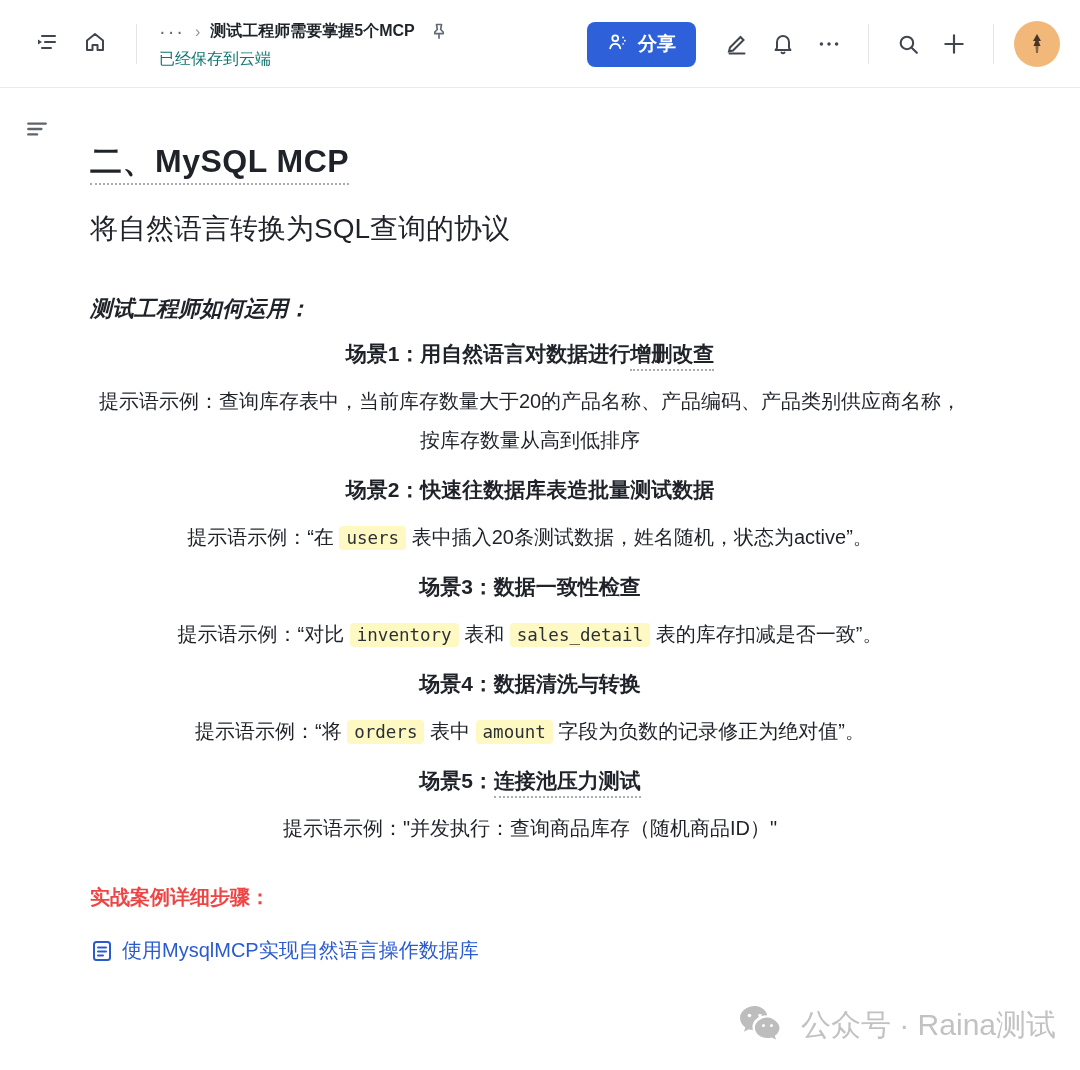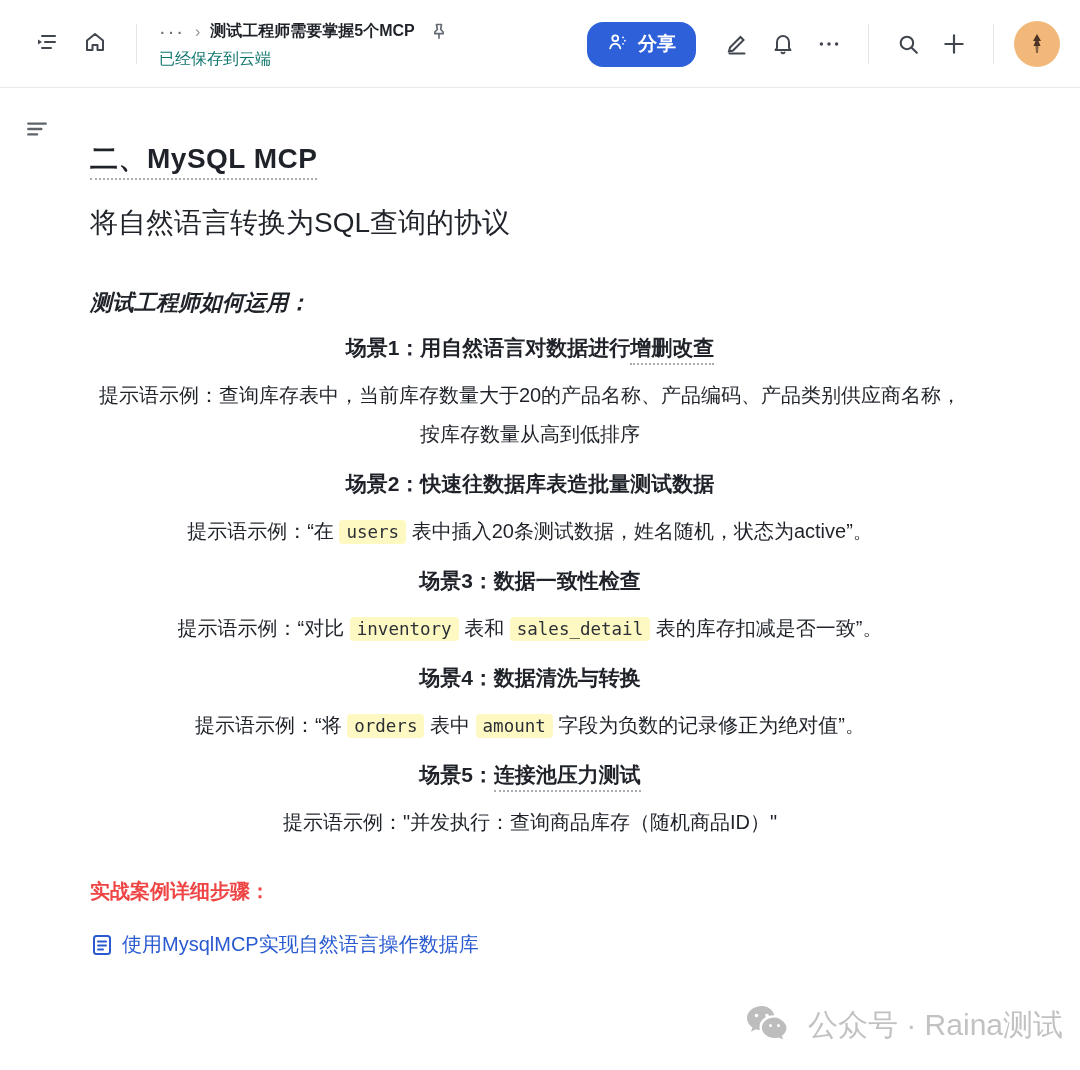--- a/index.html
+++ b/index.html
@@ -15,42 +15,42 @@
   .v-divider { width:1px; height:40px; background:#e2e4e7; margin:0 12px; }
   .crumbs { display:flex; flex-direction:column; justify-content:center; }
   .crumb-row { display:flex; align-items:center; gap:10px; }
   .crumb-ellipsis { font-size:20px; color:#646a73; letter-spacing:2px; cursor:pointer; }
   .crumb-sep { color:#8f959e; font-size:16px; }
   .crumb-title { font-size:16px; font-weight:600; color:#1f2329; }
   .save-status { font-size:16px; color:#0f766e; margin-top:3px; }
   .tb-right { position:absolute; right:0; top:0; height:88px;
     display:flex; align-items:center; gap:8px; padding-right:20px; }
   .share-btn { display:flex; align-items:center; gap:9px; background:#2e61d9; color:#fff;
-    border:none; border-radius:16px; padding:9px 20px; font-size:19px; font-weight:600;
+    border:none; border-radius:8px; padding:9px 20px; font-size:19px; font-weight:600;
     cursor:pointer; margin-right:14px; }
 
   
   .content { position:relative; padding:30px 110px 0 90px; }
   .outline-toggle { position:absolute; left:24px; top:28px; cursor:pointer; }
 
-  h1.doc-h1 { font-size:28px; font-weight:700; margin-top:22px; letter-spacing:.5px; }
+  h1.doc-h1 { font-size:32px; font-weight:700; margin-top:22px; letter-spacing:.5px; }
   .dotted { border-bottom:2px dotted #a8adb4; padding-bottom:4px; }
   .intro { font-size:28px; margin-top:26px; }
   .section-title { font-size:22px; font-weight:700; margin-top:46px;font-style:italic; }
   .scene { margin-top:16px;text-align:center; }
   .scene-title { font-size:21px; font-weight:700; }
   .scene-body { font-size:20px; line-height:1.95; margin-top:14px; max-width:880px; }
   .inline-code { font-family:"DejaVu Sans Mono","Liberation Mono",monospace;
     font-size:17.5px; background:#fef9c3; border-radius:4px; padding:2px 7px; color:#2b2f36; }
   .case-label { font-size:20px; font-weight:700; color:#ef4444; margin-top:36px; }
   .doc-link { display:flex; align-items:center; gap:8px; margin-top:26px;
     color:#2a5ad0; font-size:20px; font-weight:500; cursor:pointer; }
 
   
-  .watermark { position:absolute; right:17px; bottom:24px; display:flex; align-items:center;
+  .watermark { position:absolute; right:24px; bottom:24px; display:flex; align-items:center;
     gap:12px; color:#c2c2c2; font-size:30px; }
 </style>
 </head>
 <body>
 
 <div class="topbar">
   <div class="tb-left">
     <div class="icon-btn">
       <span>
         <svg width="24" height="24" viewBox="0 0 24 24" fill="none" stroke="#41464e" stroke-width="2" stroke-linecap="round">

